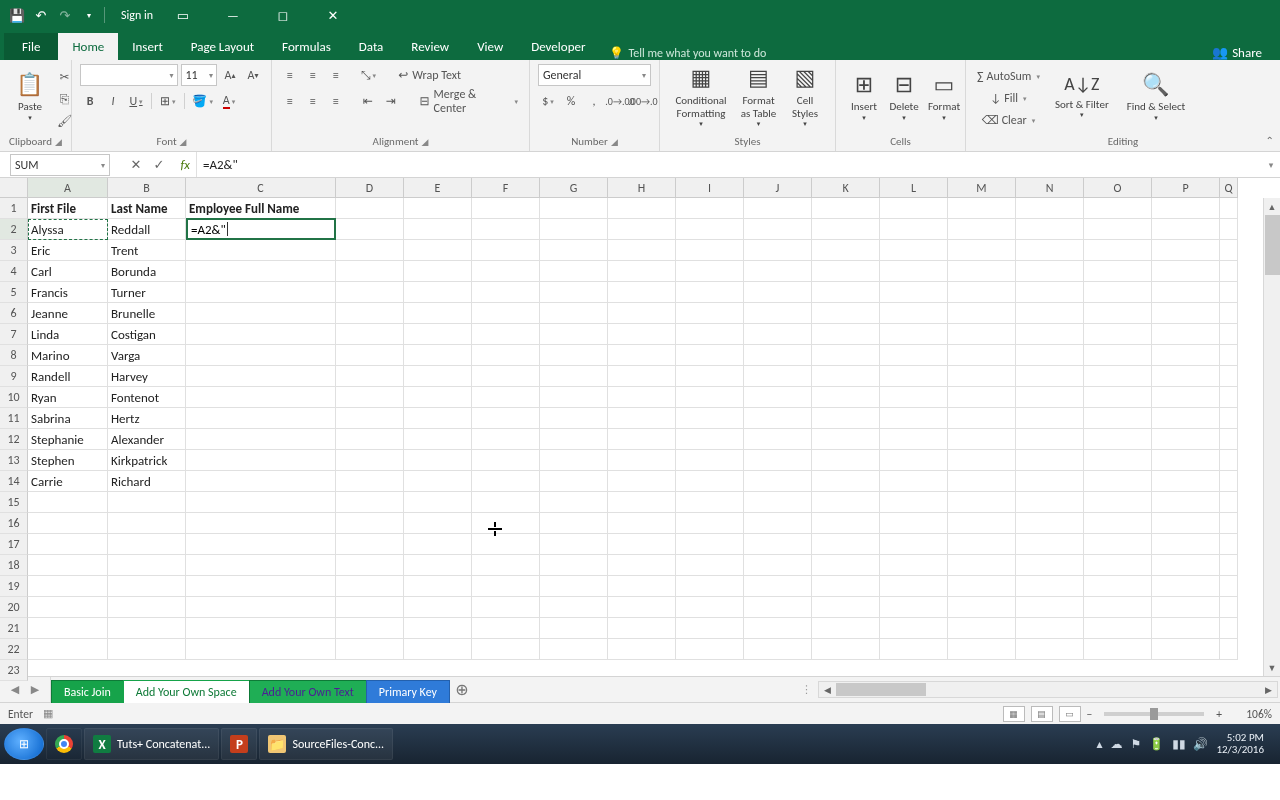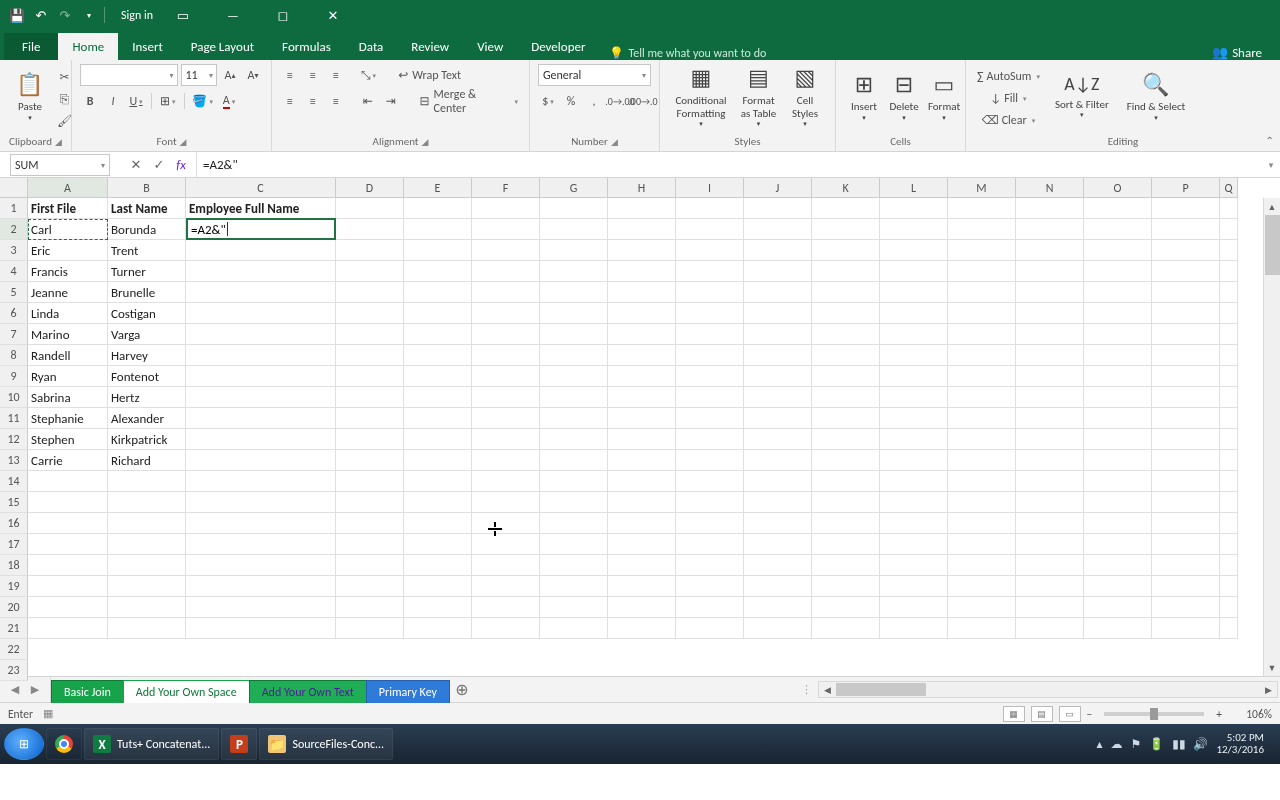--- a/index.html
+++ b/index.html
@@ -35,21 +35,21 @@
 .fontbox { width:100px; height:22px; border:1px solid #c6c6c6; background:#fff; font-size:12px; padding:0 4px; display:flex; align-items:center; justify-content:space-between; color:#333;}
 .sizebox { width:36px; height:22px; border:1px solid #c6c6c6; background:#fff; font-size:12px; padding:0 3px; display:flex; align-items:center; justify-content:space-between; color:#333;}
 .collapse { position:absolute; right:6px; bottom:4px; font-size:10px; color:#666; }
 
 
 .fxrow { height:26px; border-bottom:1px solid #d4d4d4; display:flex; align-items:center; background:#fff; }
 .namebox { width:100px; height:22px; margin:0 10px; border:1px solid #c6c6c6; display:flex; align-items:center; justify-content:space-between; padding:0 4px; font-size:12px; color:#333; }
 .namebox .dd { font-size:8px; color:#888; }
 .fxbtns { display:flex; gap:3px; padding:0 6px; border-right:1px solid #e0e0e0; height:100%; align-items:center;}
 .fxbtn { width:20px; height:20px; display:flex; align-items:center; justify-content:center; font-size:13px; color:#666; }
-.fxlabel { width:18px; font-style:italic; font-size:13px; color:#6d28d9; text-align:center; }
+.fxlabel { width:18px; font-style:italic; font-size:13px; color:#4d7c0f; text-align:right; }
 .formulabar { flex:1; font-size:13px; padding:0 6px; color:#222; font-family: Calibri, sans-serif; }
 .fxexpand { width:18px; color:#888; font-size:9px; text-align:center; }
 
 
 .gridwrap { position:relative; height:498px; background:#fff; }
 .selectall { position:absolute; left:0; top:0; width:28px; height:20px; background:#f0f0f0; border-right:1px solid #ccc; border-bottom:1px solid #ccc; }
 .colheaders { position:absolute; left:28px; top:0; height:20px; display:flex; }
 .colh { border-right:1px solid #ccc; border-bottom:1px solid #ccc; background:#f0f0f0; font-size:12px; color:#555; display:flex; align-items:center; justify-content:center; height:20px; }
 .colh.ref { background:#e1e8e1; }
 .rowheaders { position:absolute; left:0; top:20px; width:28px; }
@@ -433,41 +433,60 @@
         <div class="cell cJ h"></div>
         <div class="cell cK h"></div>
         <div class="cell cL h"></div>
         <div class="cell cM h"></div>
         <div class="cell cN h"></div>
         <div class="cell cO h"></div>
         <div class="cell cP h"></div>
         <div class="cell cQ h"></div>
       </div>
       <div class="cellrow">
+        <div class="cell cA">Alyssa</div>
+        <div class="cell cB">Reddall</div>
+        <div class="cell cC"></div>
+        <div class="cell cD"></div>
+        <div class="cell cE"></div>
+        <div class="cell cF"></div>
+        <div class="cell cG"></div>
+        <div class="cell cH"></div>
+        <div class="cell cI"></div>
+        <div class="cell cJ"></div>
+        <div class="cell cK"></div>
+        <div class="cell cL"></div>
+        <div class="cell cM"></div>
+        <div class="cell cN"></div>
+        <div class="cell cO"></div>
+        <div class="cell cP"></div>
+        <div class="cell cQ"></div>
+      </div>
+      <div class="cellrow">
+        <div class="cell cA">Eric</div>
+        <div class="cell cB">Trent</div>
+        <div class="cell cC"></div>
+        <div class="cell cD"></div>
+        <div class="cell cE"></div>
+        <div class="cell cF"></div>
+        <div class="cell cG"></div>
+        <div class="cell cH"></div>
+        <div class="cell cI"></div>
+        <div class="cell cJ"></div>
+        <div class="cell cK"></div>
+        <div class="cell cL"></div>
+        <div class="cell cM"></div>
+        <div class="cell cN"></div>
+        <div class="cell cO"></div>
+        <div class="cell cP"></div>
+        <div class="cell cQ"></div>
+      </div>
+      <div class="cellrow">
         <div class="cell cA">Carl</div>
         <div class="cell cB">Borunda</div>
-        <div class="cell cC"></div>
-        <div class="cell cD"></div>
-        <div class="cell cE"></div>
-        <div class="cell cF"></div>
-        <div class="cell cG"></div>
-        <div class="cell cH"></div>
-        <div class="cell cI"></div>
-        <div class="cell cJ"></div>
-        <div class="cell cK"></div>
-        <div class="cell cL"></div>
-        <div class="cell cM"></div>
-        <div class="cell cN"></div>
-        <div class="cell cO"></div>
-        <div class="cell cP"></div>
-        <div class="cell cQ"></div>
-      </div>
-      <div class="cellrow">
-        <div class="cell cA">Eric</div>
-        <div class="cell cB">Trent</div>
         <div class="cell cC"></div>
         <div class="cell cD"></div>
         <div class="cell cE"></div>
         <div class="cell cF"></div>
         <div class="cell cG"></div>
         <div class="cell cH"></div>
         <div class="cell cI"></div>
         <div class="cell cJ"></div>
         <div class="cell cK"></div>
         <div class="cell cL"></div>

